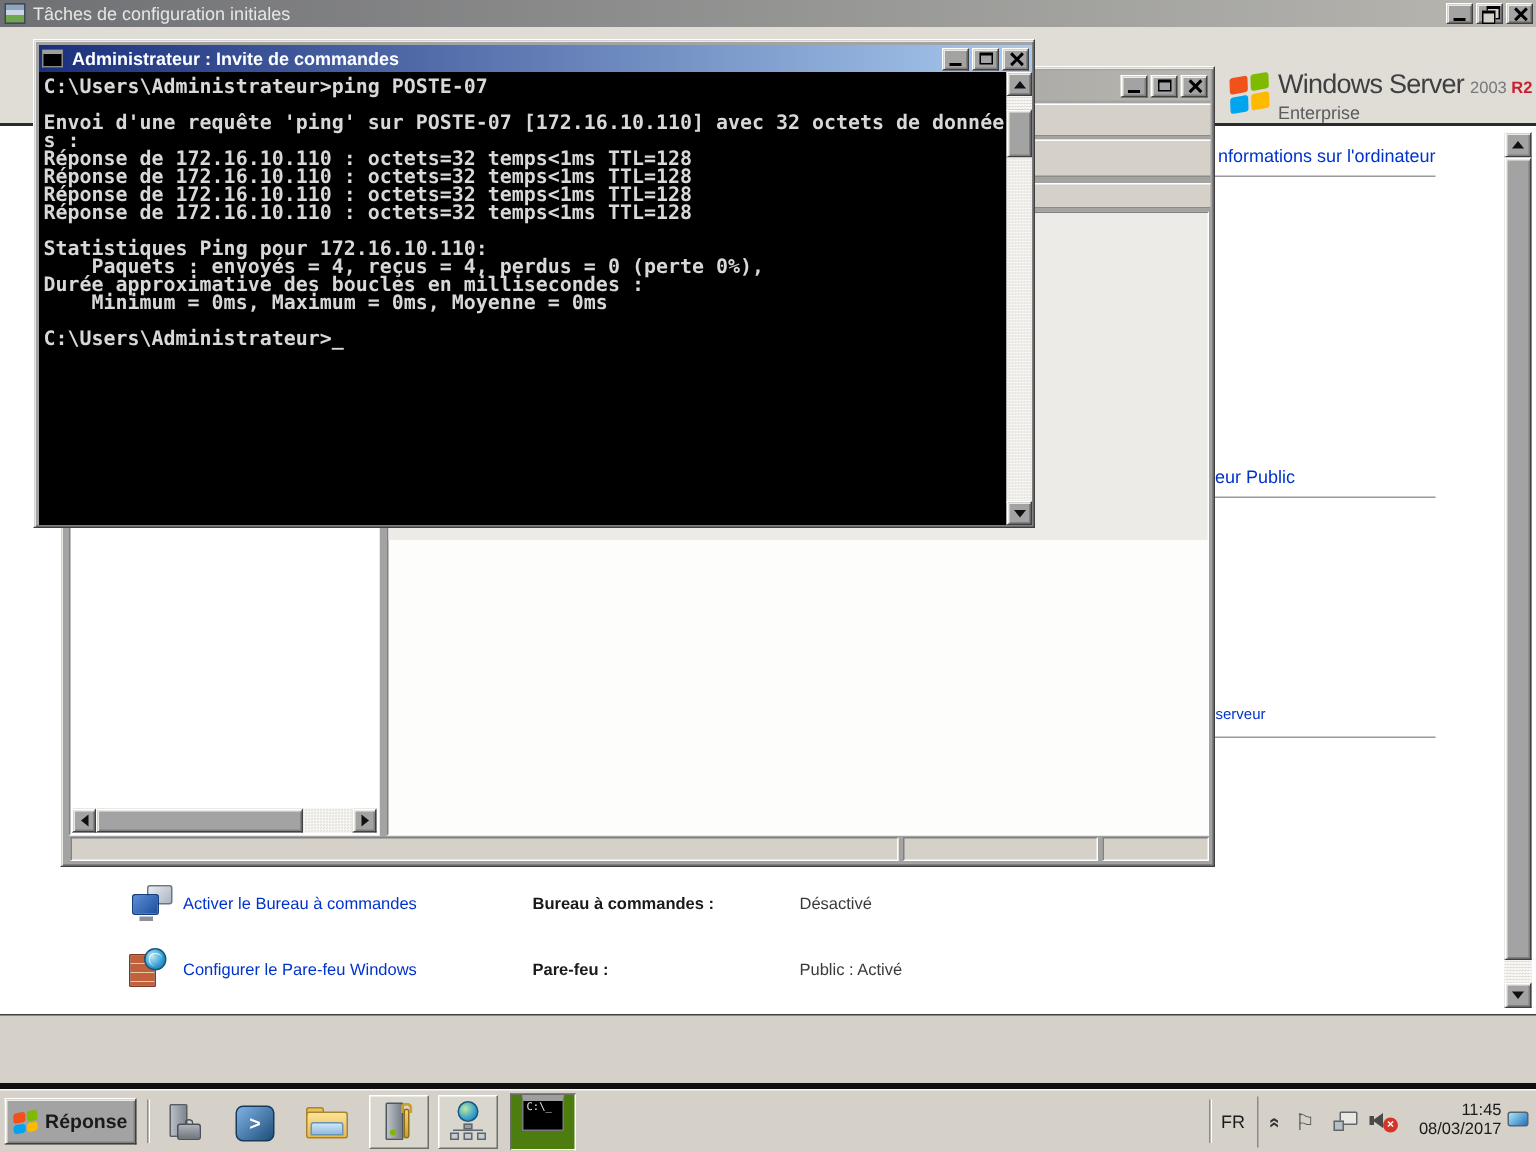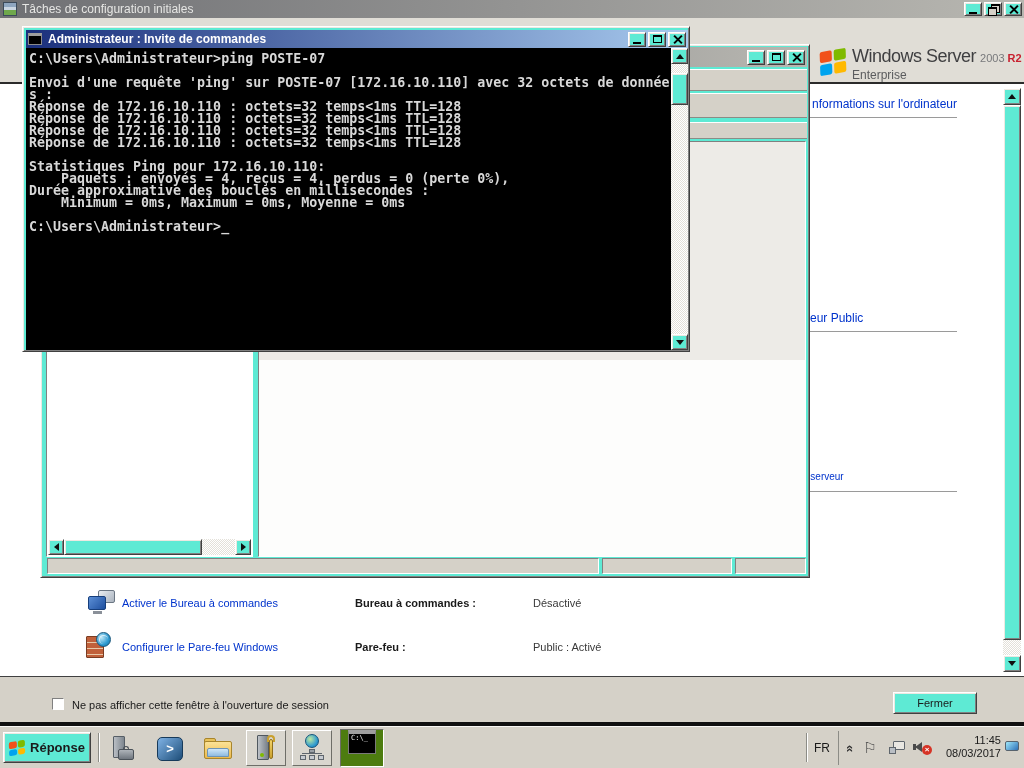--- a/index.html
+++ b/index.html
@@ -1,21 +1,21 @@
 <!DOCTYPE html>
 <html><head>
 <meta charset="utf-8">
 <style>
   *{box-sizing:border-box;margin:0;padding:0}
   html,body{width:1024px;height:768px;overflow:hidden}
   body{font-family:"Liberation Sans",sans-serif;background:#D5D1C8;position:relative;font-size:11px;color:#1a1a1a}
   .abs{position:absolute}
 
   
-  .raised{background:#5eead4;border:1px solid;border-color:#FFFFFF #404040 #404040 #FFFFFF;box-shadow:inset 1px 1px 0 #ECE9E2, inset -1px -1px 0 #808080}
+  .raised{background:#a3a3a3;border:1px solid;border-color:#FFFFFF #404040 #404040 #FFFFFF;box-shadow:inset 1px 1px 0 #ECE9E2, inset -1px -1px 0 #808080}
   .sunken{border:1px solid;border-color:#808080 #FFFFFF #FFFFFF #808080}
   .checker{background-color:#EFEDE8;background-image:repeating-conic-gradient(#FFFFFF 0% 25%, #E3E0D9 25% 50%);background-size:2px 2px}
 
   .capbtn{width:18px;height:14px;display:flex;align-items:center;justify-content:center;position:relative}
   .g-min{width:8px;height:2px;background:#000;margin-top:7px}
   .g-max{width:9px;height:8px;border:1px solid #000;border-top-width:2px}
   .g-restore{position:relative;width:11px;height:10px}
   .g-restore::before{content:'';position:absolute;left:3px;top:0;width:7px;height:6px;border:1px solid #000;border-top-width:2px;background:#D5D1C8}
   .g-restore::after{content:'';position:absolute;left:0;top:3px;width:7px;height:6px;border:1px solid #000;border-top-width:2px;background:#D5D1C8}
   .g-close{position:relative;width:9px;height:9px}
@@ -129,27 +129,20 @@
         <span class="tri-up"></span>
       </div>
     <div class="raised" style="width:18px;height:535px"></div>
     <div class="checker" style="width:18px;height:15px"></div>
     <div class="raised sbtn" style="width:18px;height:17px">
         <span class="tri-down"></span>
       </div>
   </div>
 
   <div class="abs" style="left:0;top:676px;width:1024px;height:1px;background:#404040"></div>
-  <div class="abs" style="left:0;top:677px;width:1024px;height:45px;background:#D5D1C8">
-    <span class="sunken" style="position:absolute;left:52px;top:21px;width:12px;height:12px;background:#FFFFFF"></span>
-    <span style="position:absolute;left:72px;top:22px">Ne pas afficher cette fenêtre à l'ouverture de session</span>
-    <span class="raised" style="position:absolute;left:893px;top:15px;width:84px;height:22px;display:flex;align-items:center;justify-content:center">
-      <span>Fermer</span>
-    </span>
-  </div>
   <div class="abs" style="left:0;top:722px;width:1024px;height:4px;background:#101010"></div>
 </div>
 
 <div class="abs raised" style="left:40px;top:44px;width:770px;height:534px;z-index:2">
   <div class="abs tb-inactive" style="left:2px;top:2px;width:764px;height:20px">
     <span class="capgroup">
       <span class="capbtn raised" style="height:15px">
           <span class="g-min"></span>
         </span>
       <span class="capbtn raised" style="height:15px">

